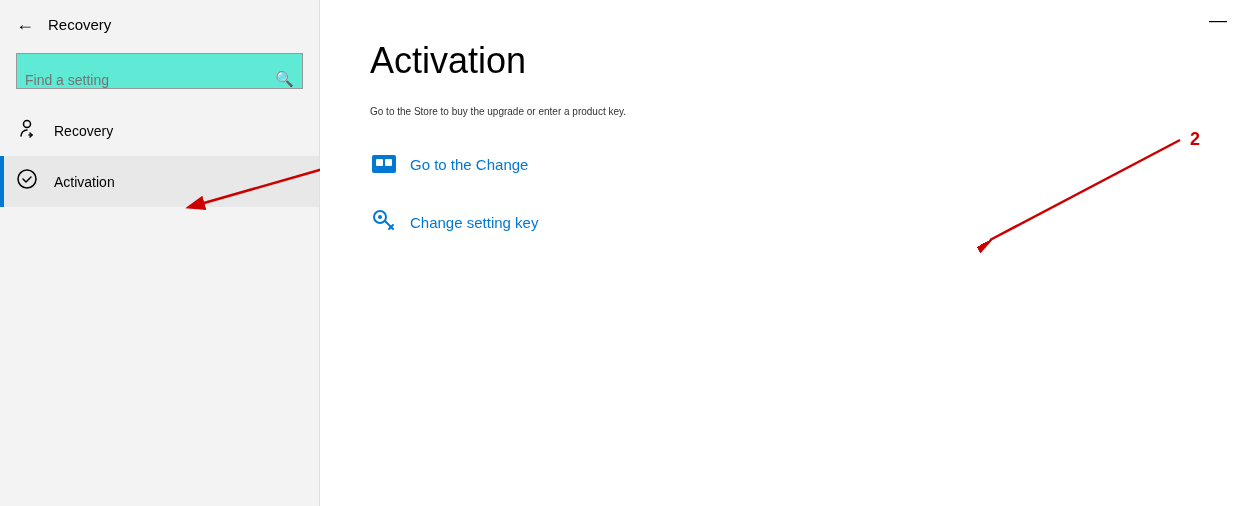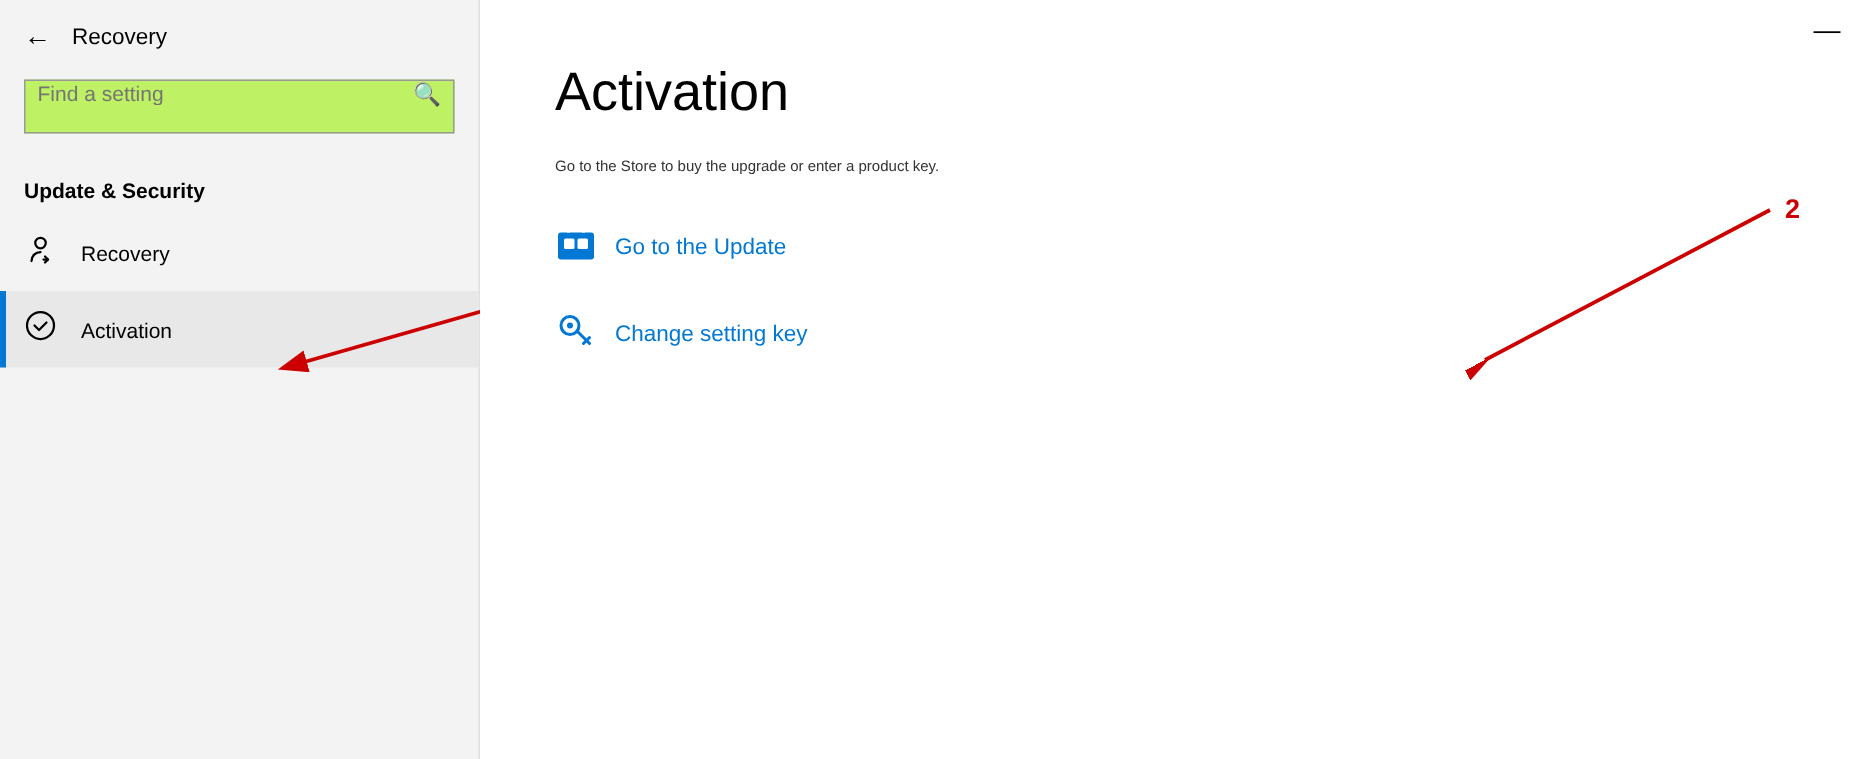--- a/index.html
+++ b/index.html
@@ -45,23 +45,23 @@
       font-weight: 400;
       color: #000;
     }
 
     .search-box-wrapper {
       padding: 8px 16px 16px 16px;
     }
 
     .search-box {
       display: flex;
-      align-items: flex-start;
+      align-items: flex-end;
       border: 1px solid #999;
-      background: #bef264;
+      background: #5eead4;
       width: 100%;
       height: 36px;
       padding: 0 8px;
     }
 
     .search-input {
       flex: 1;
       border: none;
       outline: none;
       font-size: 14px;
@@ -171,21 +171,20 @@
     <span class="sidebar-title">Recovery</span>
   </div>
 
   <div class="search-box-wrapper">
     <div class="search-box">
       <input class="search-input" type="text" placeholder="Find a setting" style="">
       <span class="search-icon">🔍</span>
     </div>
   </div>
 
-  <div class="section-label">Update &amp; Security</div>
 
   <div class="nav-item">
     <span class="nav-icon">
       
       <svg width="22" height="22" viewBox="0 0 22 22" fill="none" xmlns="http://www.w3.org/2000/svg">
         <circle cx="11" cy="7" r="3.5" stroke="#000" stroke-width="1.5" fill="none"></circle>
         <path d="M5 19c0-3.3 2.7-6 6-6" stroke="#000" stroke-width="1.5" fill="none" stroke-linecap="round"></path>
         <path d="M14 16l2 2-2 2" stroke="#000" stroke-width="1.5" fill="none" stroke-linecap="round" stroke-linejoin="round"></path>
         <path d="M16 18H13" stroke="#000" stroke-width="1.5" stroke-linecap="round"></path>
       </svg>
@@ -226,21 +225,21 @@
   <a class="action-link">
     <span class="link-icon">
       
       <svg width="28" height="28" viewBox="0 0 28 28" fill="none" xmlns="http://www.w3.org/2000/svg">
         <rect x="2" y="8" width="24" height="18" rx="2" fill="#0078d4"></rect>
         <path d="M9 8V6a5 5 0 0 1 10 0v2" stroke="#fff" stroke-width="2" fill="none"></path>
         <rect x="6" y="12" width="7" height="7" rx="1" fill="#fff"></rect>
         <rect x="15" y="12" width="7" height="7" rx="1" fill="#fff"></rect>
       </svg>
     </span>
-    <span>Go to the Update</span>
+    <span>Go to the Change</span>
   </a>
 
   <a class="action-link">
     <span class="link-icon">
       <svg width="28" height="28" viewBox="0 0 28 28" fill="none" xmlns="http://www.w3.org/2000/svg">
         <circle cx="10" cy="12" r="6" stroke="#0078d4" stroke-width="2" fill="none"></circle>
         <circle cx="10" cy="12" r="2" fill="#0078d4"></circle>
         <path d="M15 16l8 8" stroke="#0078d4" stroke-width="2" stroke-linecap="round"></path>
         <path d="M21 22l2-2" stroke="#0078d4" stroke-width="2" stroke-linecap="round"></path>
         <path d="M19 24l2-2" stroke="#0078d4" stroke-width="2" stroke-linecap="round"></path>

